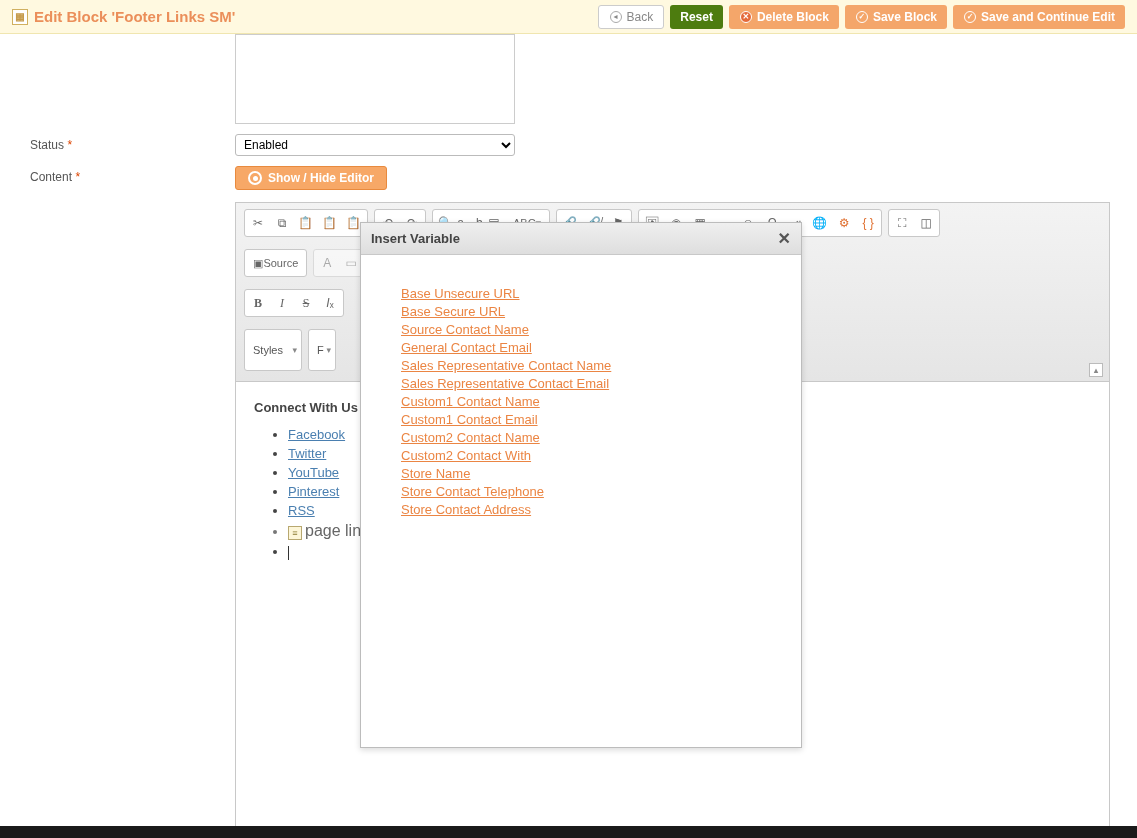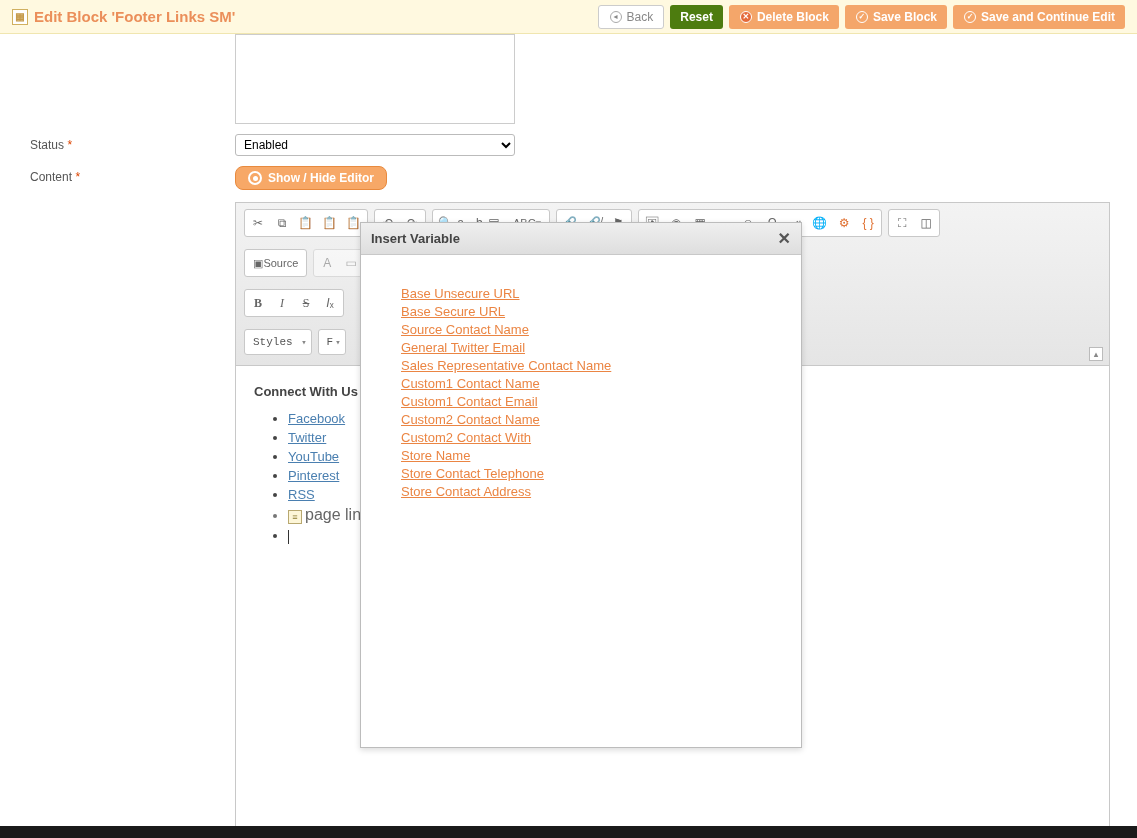--- a/index.html
+++ b/index.html
@@ -59,21 +59,21 @@
   .form-row { display:flex; align-items:flex-start; margin-top:10px; }
   .form-row .label { width:205px; color:#555; padding-top:4px;}
   .form-row .label .req { color:#d40; }
   .placeholder-box { width:280px; height:90px; border:1px solid #ccc; margin-left:205px; }
   select.status-select { width:280px; height:22px; border:1px solid #bbb; border-radius:3px; background:#fff; font-size:12px; padding:0 4px;}
   
   .show-hide {
     background:#f7a867;
     color:#fff;
     border:1px solid #e88a3e;
-    border-radius:8px;
+    border-radius:3px;
     padding:4px 12px;
     font-weight:bold;
     font-size:12px;
     display:inline-flex; align-items:center; gap:6px;
     cursor:pointer;
   }
   .eye-icon { width:14px;height:14px;border-radius:50%;border:2px solid #fff; position:relative;}
   .eye-icon::after{content:"";position:absolute;width:5px;height:5px;border-radius:50%;background:#fff;top:2.5px;left:2.5px;}
 
   .editor-wrap {
@@ -86,21 +86,21 @@
   .editor-toolbar {
     background: linear-gradient(#f3f3f3,#e5e5e5);
     border-bottom:1px solid #c8c8c8;
     padding:6px 8px;
     display:flex; flex-wrap:wrap; gap:6px;
     position:relative;
   }
   .tb-group { display:flex; gap:2px; border:1px solid #c8c8c8; border-radius:3px; background:#fff; padding:2px;}
   .tb-btn { width:22px; height:22px; display:inline-flex; align-items:center; justify-content:center; font-size:12px; color:#666; cursor:pointer;}
   .tb-btn.wide { width:auto; padding:0 6px; font-size:11px;}
-  .tb-sel { border:1px solid #c8c8c8; border-radius:3px; background:#fff; height:26px; padding:0 18px 0 8px; font-size:11px; color:#555; display:inline-flex;align-items:center; position:relative;font-family:Liberation Mono, monospace;}
+  .tb-sel { border:1px solid #c8c8c8; border-radius:3px; background:#fff; height:42px; padding:0 18px 0 8px; font-size:11px; color:#555; display:inline-flex;align-items:center; position:relative;}
   .tb-sel::after{content:"▾"; position:absolute; right:4px; font-size:9px; color:#888;}
   .collapse-handle { position:absolute; right:6px; bottom:4px; width:14px;height:14px;border:1px solid #bbb; background:#fff; font-size:9px; display:inline-flex;align-items:center;justify-content:center;color:#888;}
 
   .row2,.row3 { width:100%; display:flex; gap:6px; align-items:center; padding-top:6px;}
   .bold {font-weight:bold;font-family:Georgia,serif;}
   .italic{font-style:italic;font-family:Georgia,serif;}
   .strike{text-decoration:line-through;font-family:Georgia,serif;}
 
   .editor-body {
     height:490px;
@@ -301,22 +301,23 @@
 
   <div class="modal">
     <div class="modal-header">
       <span>Insert Variable</span>
       <span class="modal-close">✕</span>
     </div>
     <div class="modal-body">
       <a>Base Unsecure URL</a>
       <a>Base Secure URL</a>
       <a>Source Contact Name</a>
-      <a>General Twitter Email</a>
+      <a>General Contact Email</a>
       <a>Sales Representative Contact Name</a>
+      <a>Sales Representative Contact Email</a>
       <a>Custom1 Contact Name</a>
       <a>Custom1 Contact Email</a>
       <a>Custom2 Contact Name</a>
       <a>Custom2 Contact With</a>
       <a>Store Name</a>
       <a>Store Contact Telephone</a>
       <a>Store Contact Address</a>
     </div>
   </div>
 

